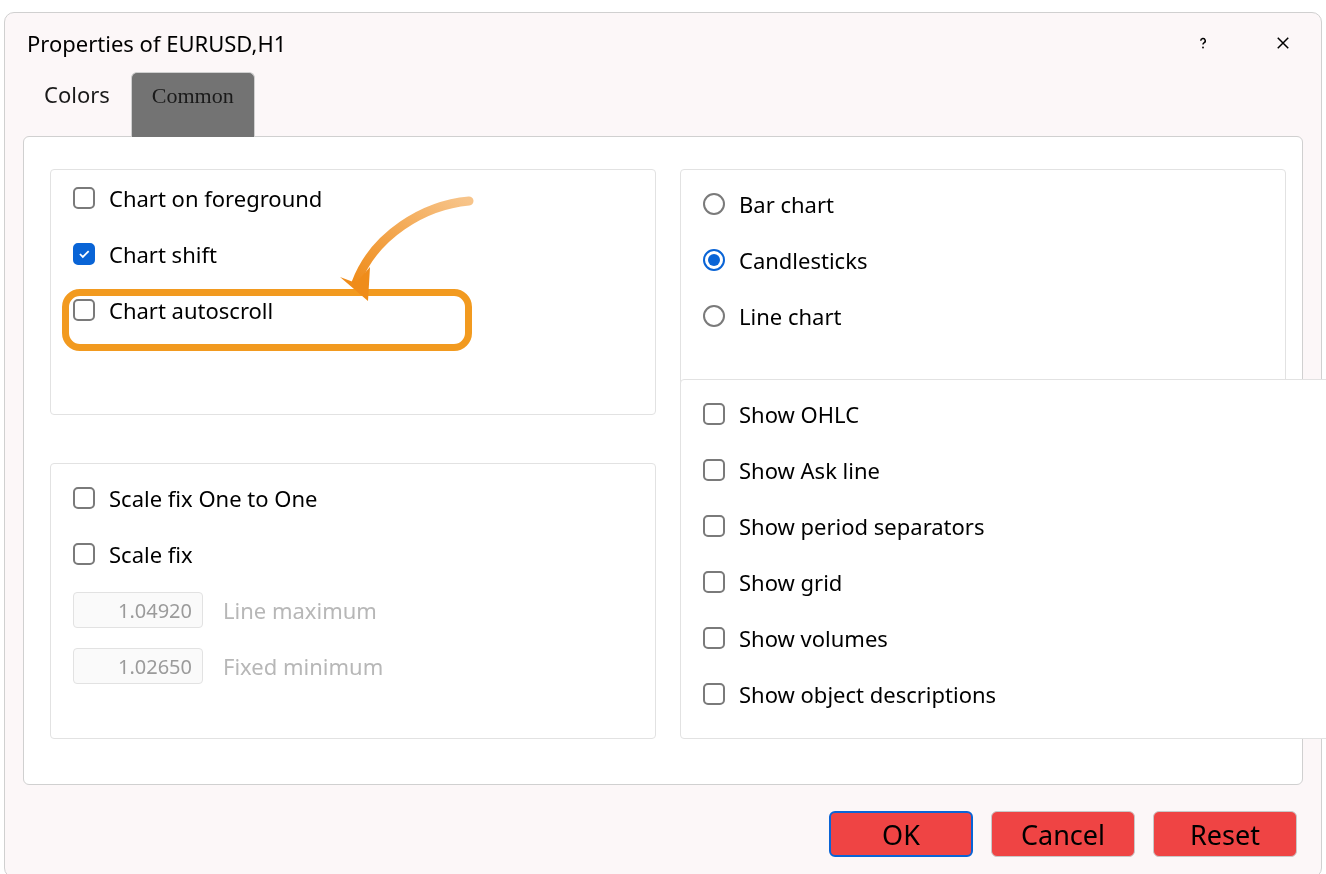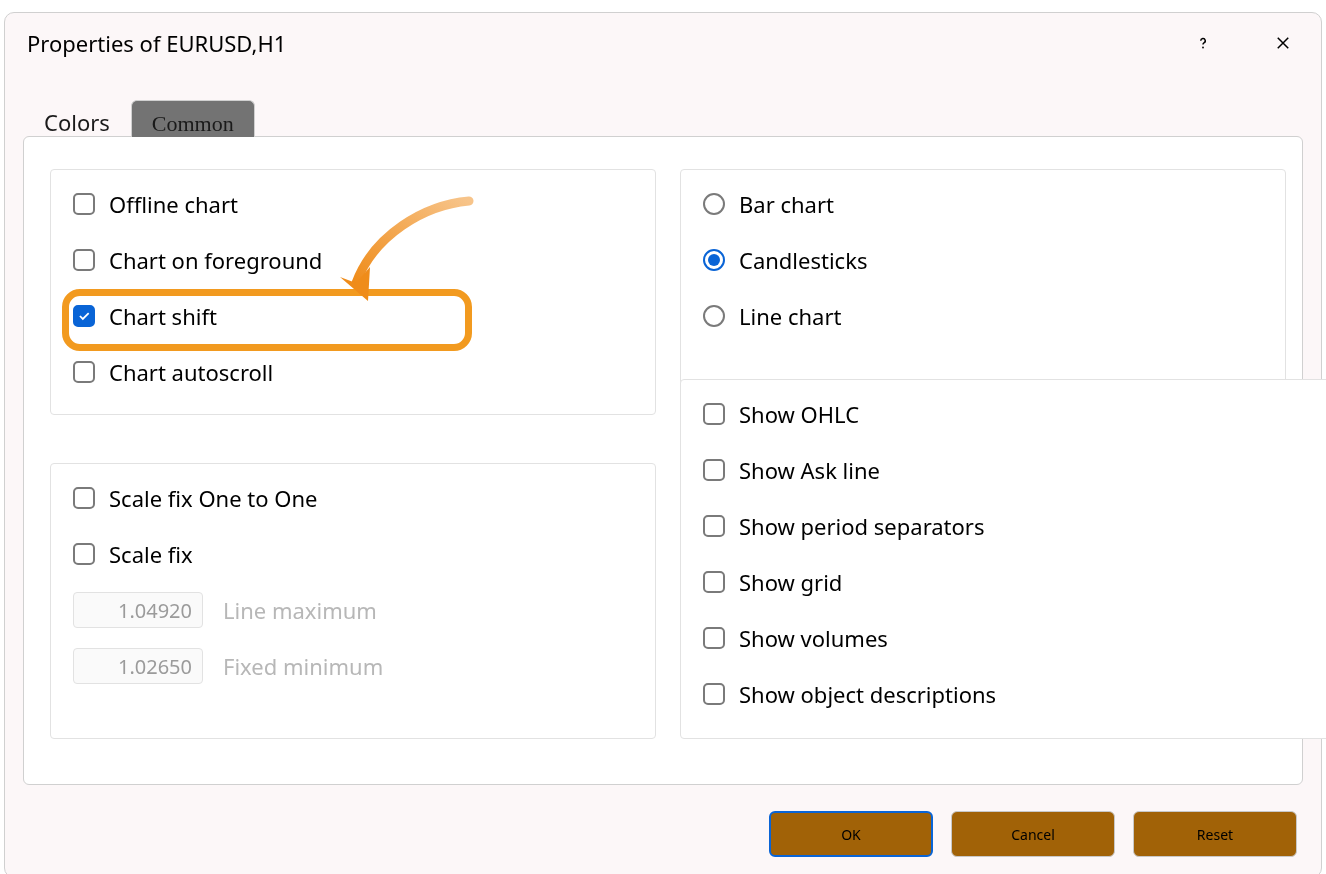--- a/index.html
+++ b/index.html
@@ -38,21 +38,21 @@
   .titlebar svg { width: 18px; height: 18px; }
 
   .tabs {
     display: flex;
     align-items: flex-end;
     padding: 0 18px;
     height: 64px;
     position: relative;
   }
   .tab {
-    padding: 10px 20px 0 20px;
+    padding: 10px 20px 28px 20px;
     font-size: 22px;
     color: #1a1a1a;
     border: 1px solid transparent;
     border-bottom: none;
     border-radius: 6px 6px 0 0;
     position: relative;
     cursor: pointer;
   }
   .tab.active {
     background: #737373;
@@ -140,25 +140,25 @@
     font-family: inherit;
   }
   .scalefields .flabel { color: #b7b7b7; font-size: 22px; }
 
   .buttons {
     position: absolute;
     right: 24px; bottom: 20px;
     display: flex; gap: 18px;
   }
   .btn {
-    width: 164px; height: 46px;
+    width: 144px; height: 46px;
     border: 1px solid #c8c8c8;
     border-radius: 6px;
-    background: #a16207;
-    font-size: 14px;
+    background: #ef4444;
+    font-size: 27px;
     cursor: pointer;
     font-family: inherit;
     display:inline-flex; align-items:center; justify-content:center;
   }
   .btn.primary { border: 2px solid #0964d6; }
 </style>
 </head>
 <body>
 
 <div class="dialog">
@@ -181,24 +181,20 @@
   </div>
 
   <div class="tabs">
     <div class="tab">Colors</div>
     <div class="tab active">Common</div>
   </div>
 
   <div class="panel">
 
     <div class="group g-left-top">
-      <div class="row" style="margin-top:6px;">
-        <span class="checkbox"></span>
-        <span>Offline chart</span>
-      </div>
       <div class="row">
         <span class="checkbox"></span>
         <span>Chart on foreground</span>
       </div>
       <div class="row">
         <span class="checkbox checked">
           <svg viewBox="0 0 24 24">
               <path fill="none" stroke="#fff" stroke-width="3" d="M5 12l5 5L20 7"></path>
             </svg>
         </span>

